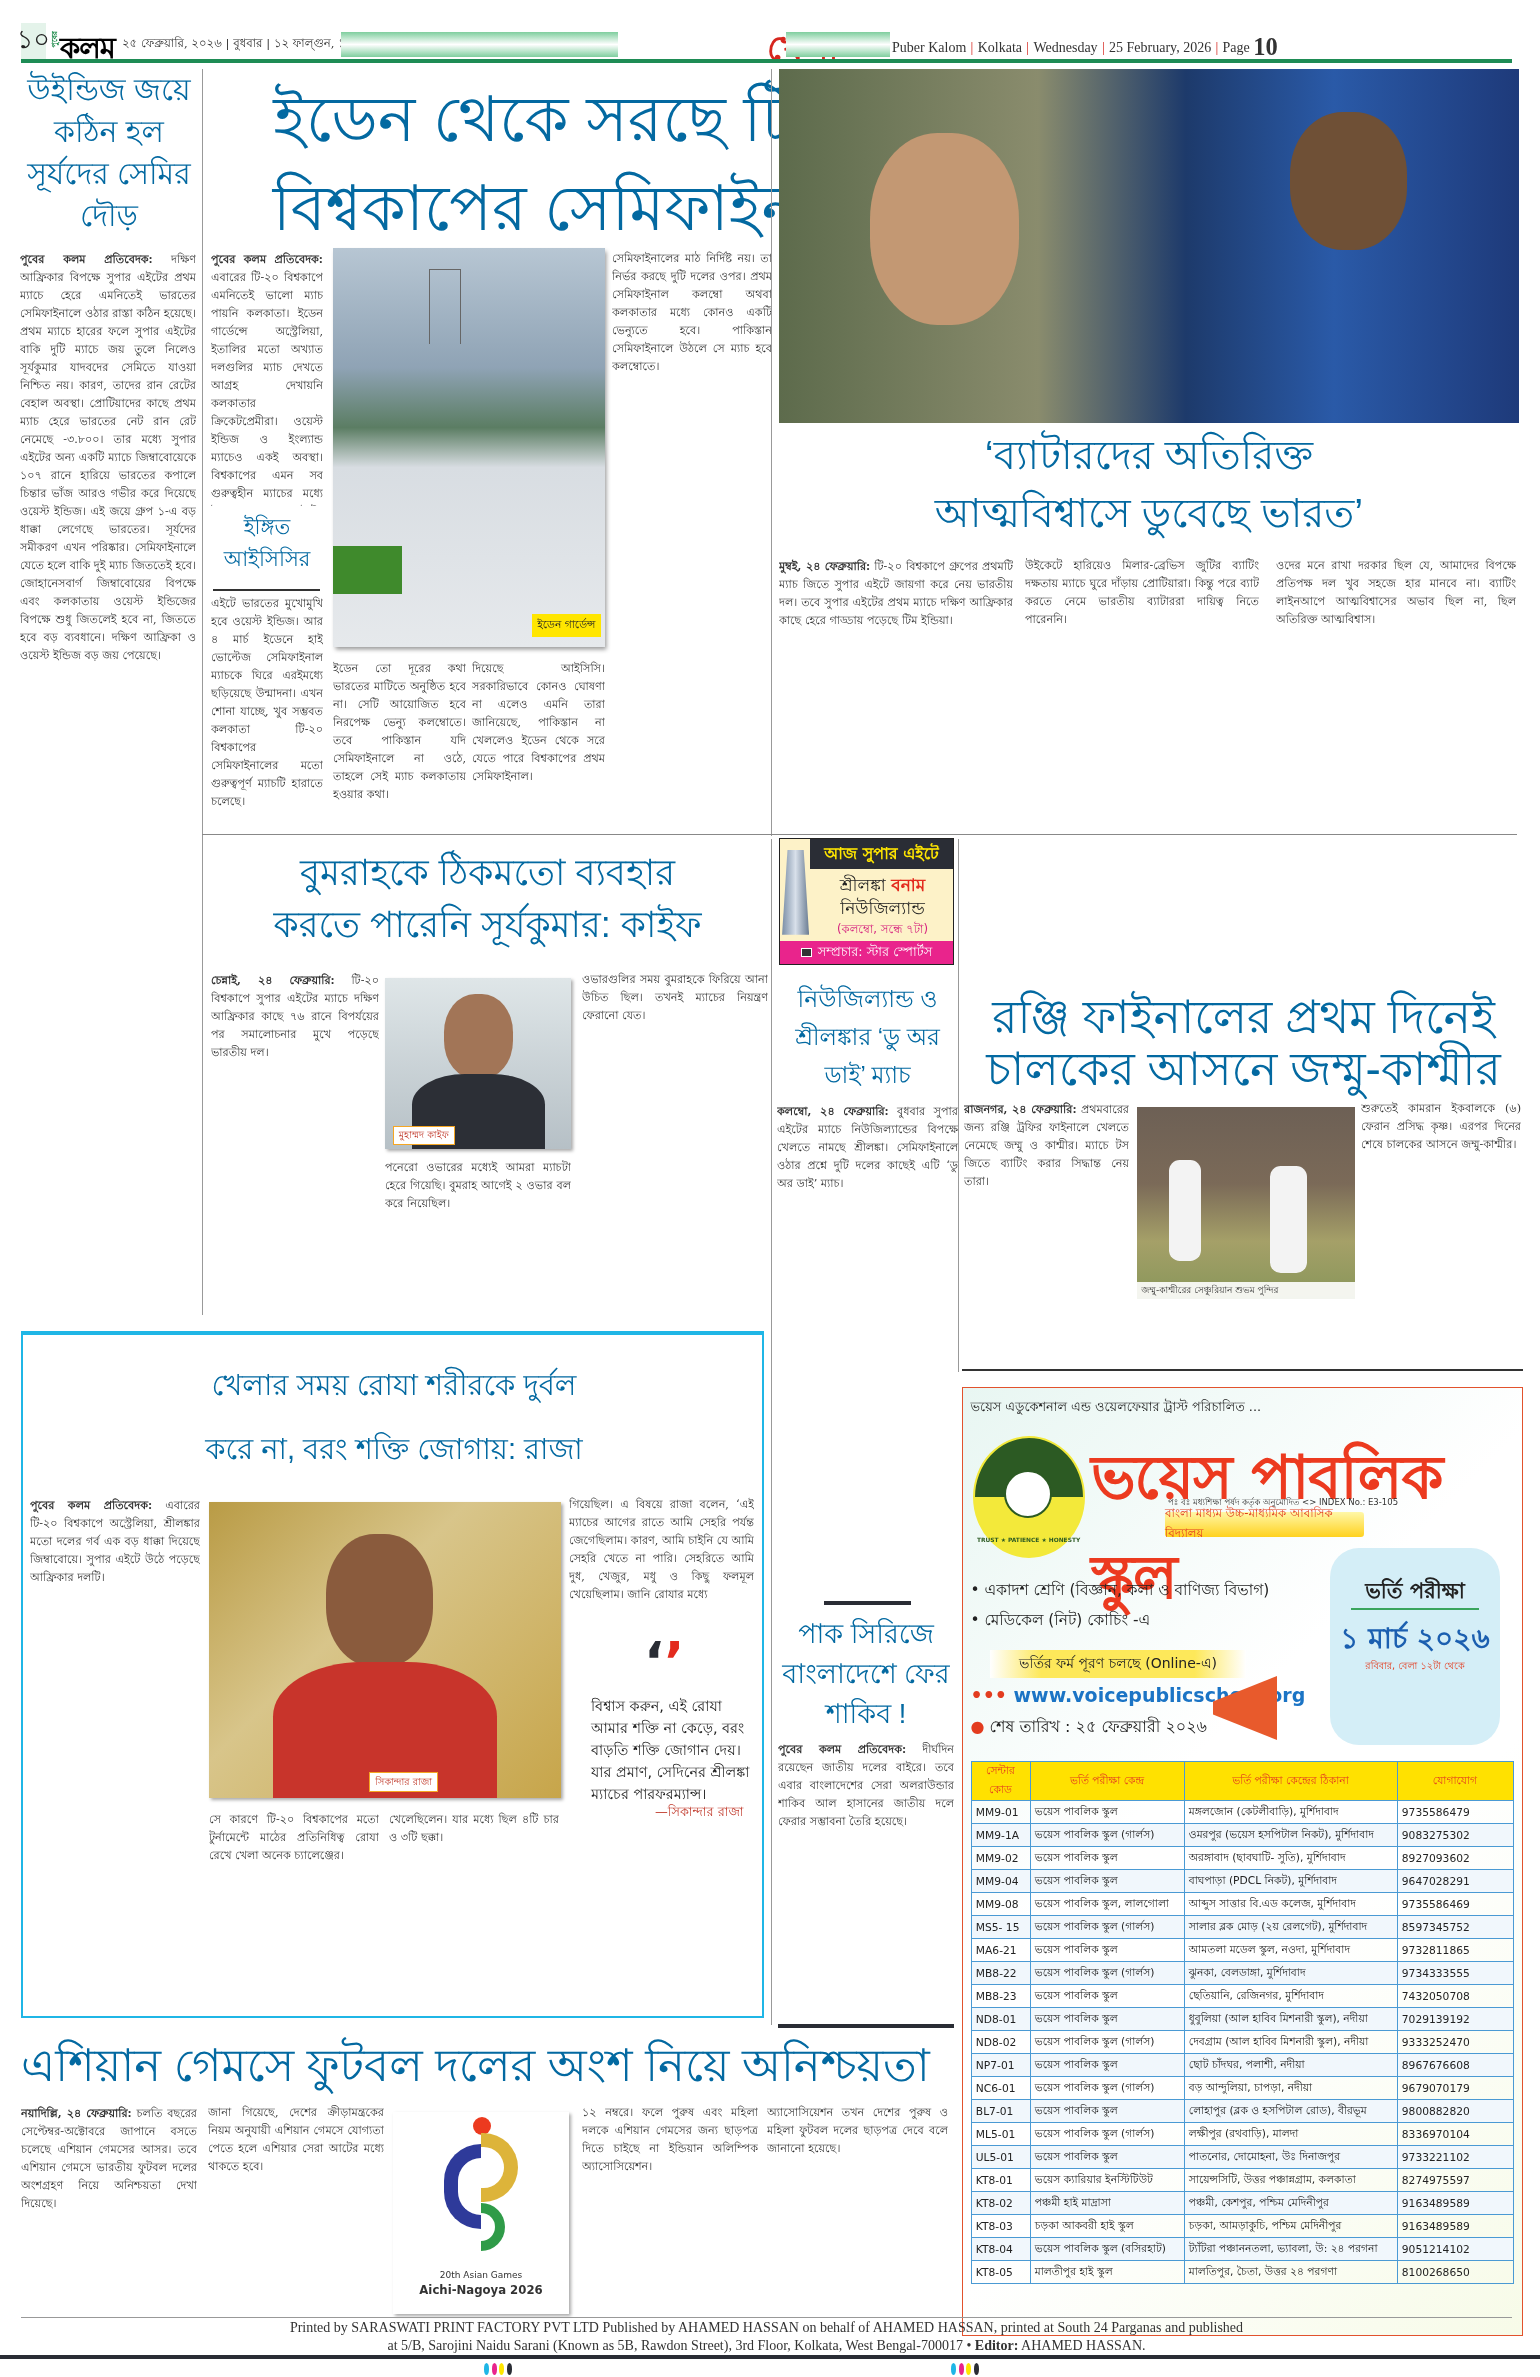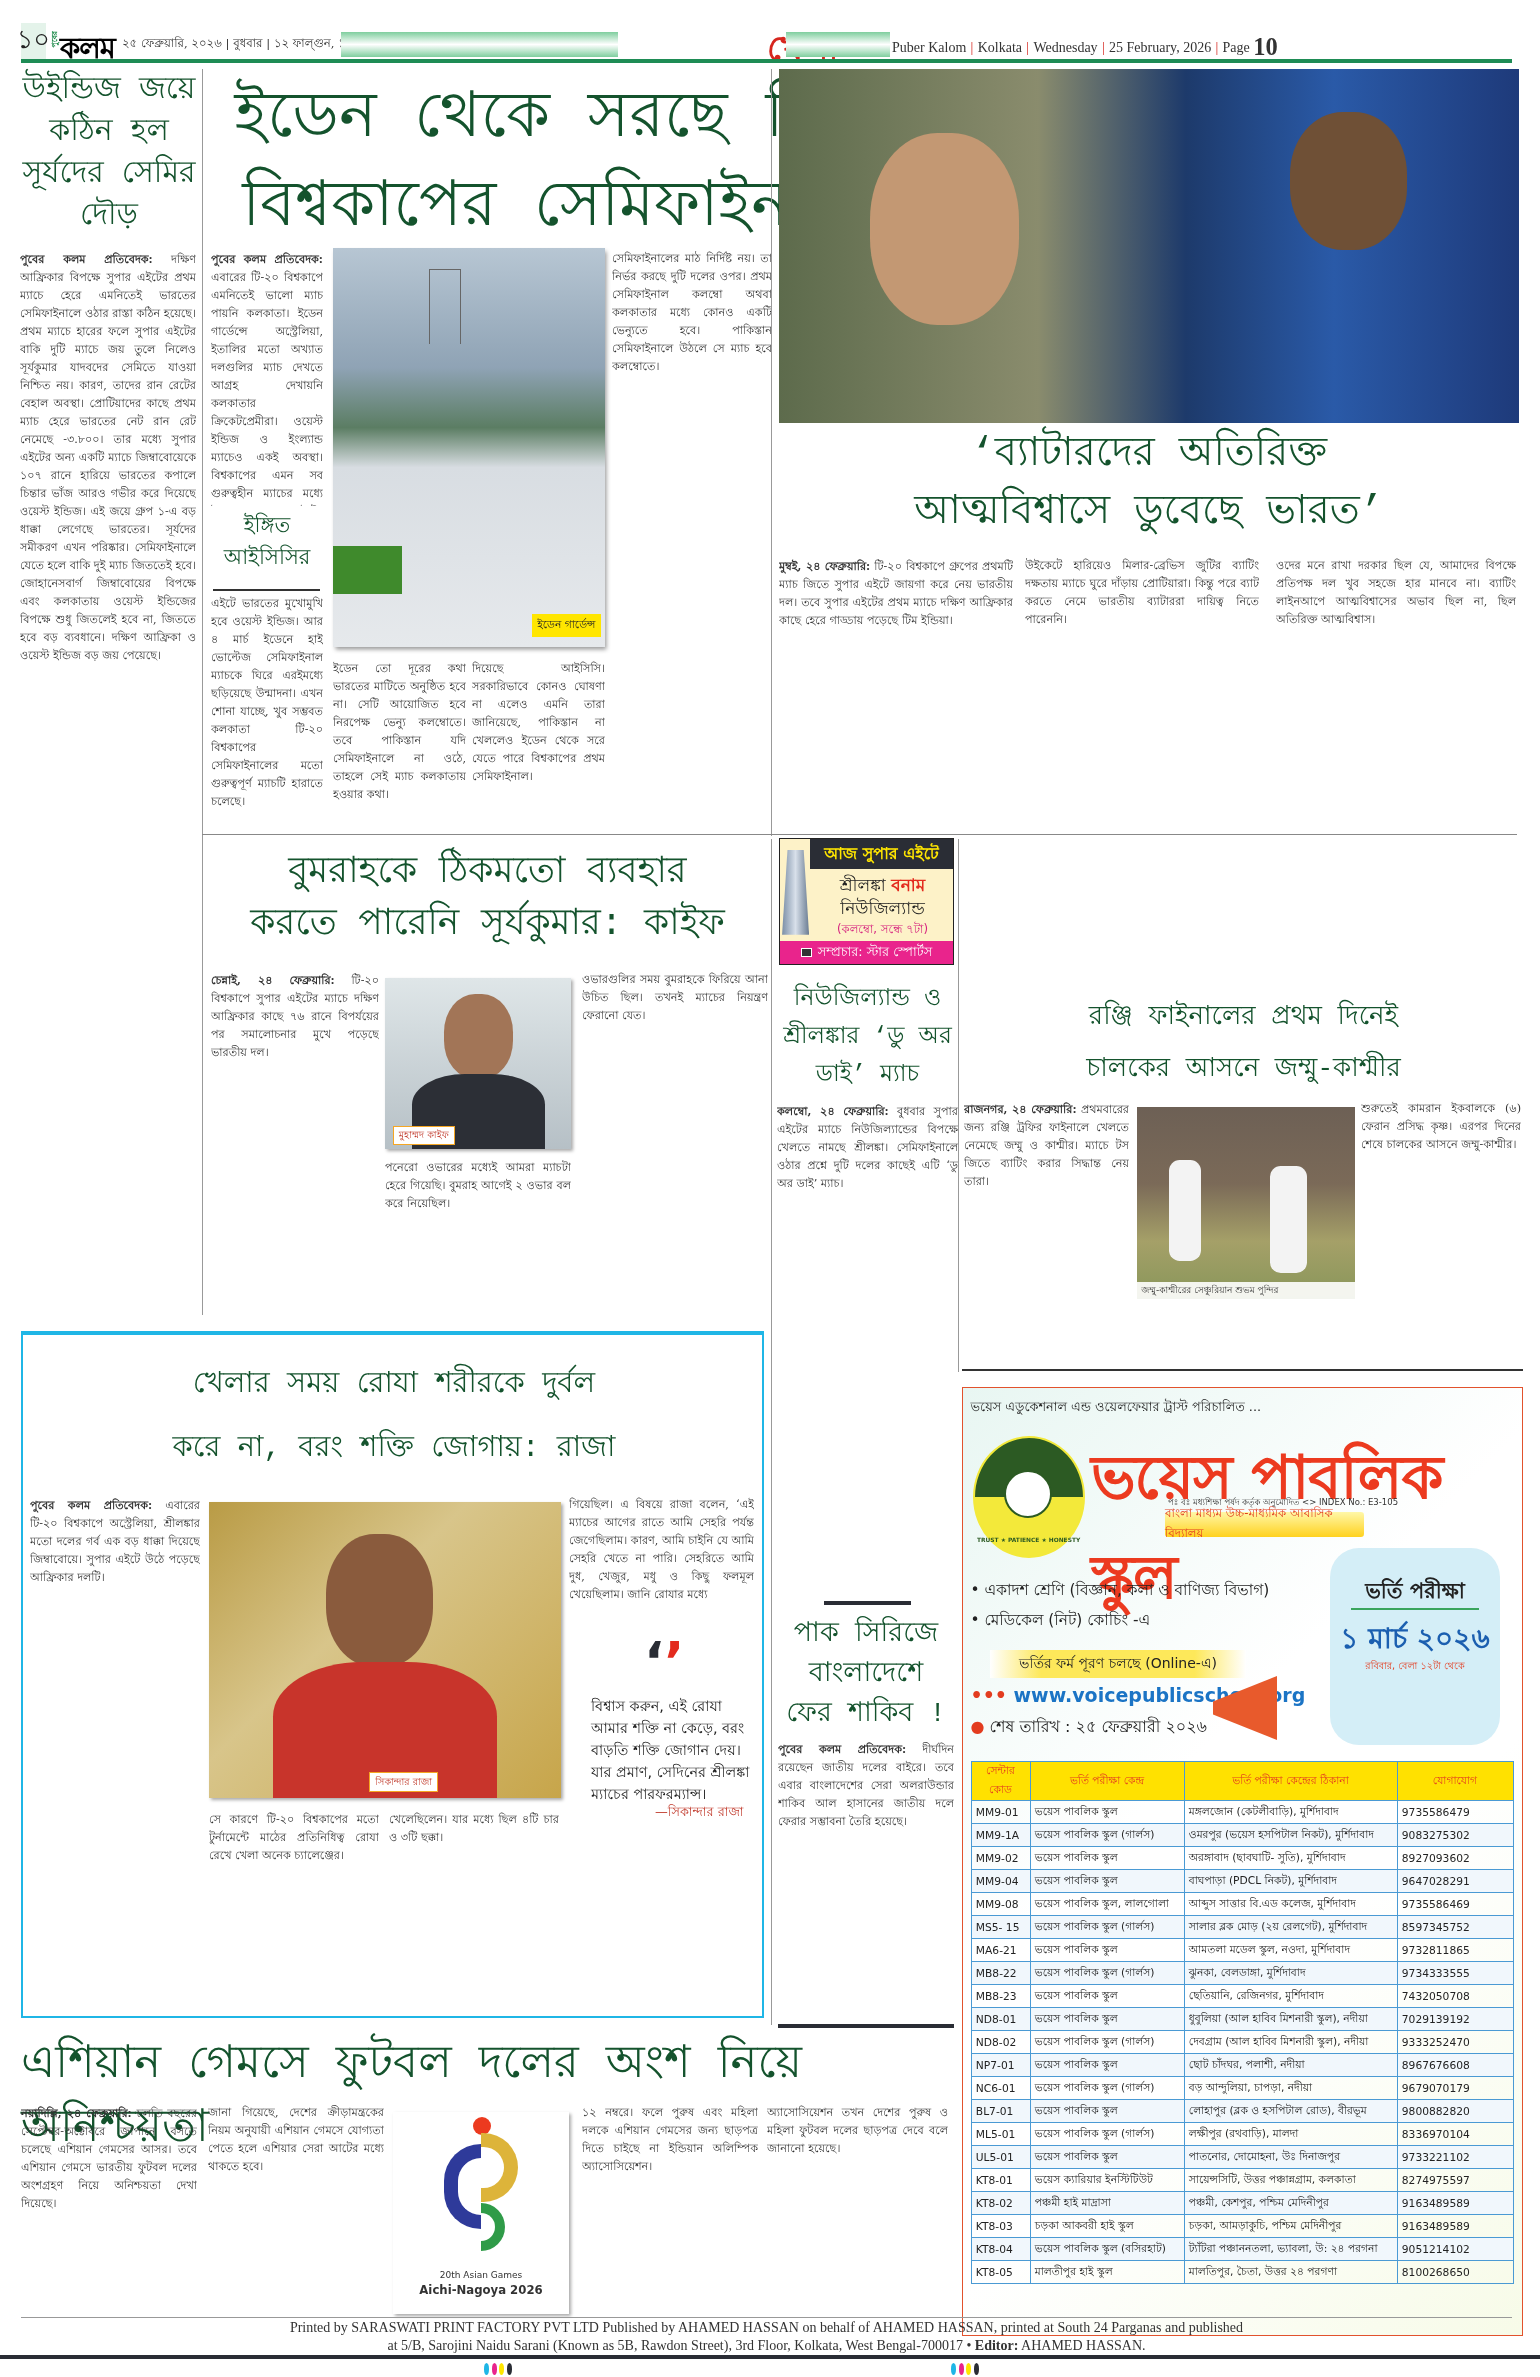--- a/index.html
+++ b/index.html
@@ -1,19 +1,19 @@
 <!DOCTYPE html>
 <html style="font-size:8.5px"><head>
 <meta charset="utf-8">
 <style>
 *{box-sizing:border-box;margin:0;padding:0}
 body{width:1540px;height:2377px;background:#fff;position:relative;overflow:hidden;font-family:"DejaVu Sans",sans-serif;color:#2a2a30}
 .abs{position:absolute}
 .body-text{font-family:"DejaVu Serif",serif;font-size:11.2px;line-height:18px;text-align:justify;color:#333}
-.hl{font-family:Liberation Mono, monospace;color:#14532d;font-weight:400;line-height:1.15}
+.hl{font-family:Liberation Sans, sans-serif;color:#0369a1;font-weight:400;line-height:1.15}
 .vline{position:absolute;width:1.1px;background:#999}
 .hline{position:absolute;height:1.6px;background:#333}
 .pg-num{left:21px;top:23.4px;width:24.5px;height:37px;background:#e4f3ea;font-size:25.6px;color:#222;display:flex;align-items:center;justify-content:center;font-family:"DejaVu Serif",serif}
 .logo-small{left:49px;top:31px;font-size:7.5px;color:#1d8a4a;writing-mode:vertical-rl;transform:rotate(180deg);font-weight:700}
 .logo-big{left:60px;top:24.5px;font-size:29px;font-weight:900;color:#000;letter-spacing:-1.1px}
 .date-bn{left:122px;top:34px;font-size:11.7px;color:#333;font-family:"DejaVu Serif",serif}
 .green-bar{top:32px;height:24.5px;background:linear-gradient(#7fce9e,#fff 50%,#7fce9e)}
 .section-title{left:767px;top:22.4px;font-size:34px;color:#d6261e;font-weight:700}
 .en-date{left:892px;top:33px;font-size:14px;font-family:"Liberation Serif",serif;color:#333}
 .en-date .sep{color:#d6261e;margin:0 4.3px}
@@ -123,21 +123,21 @@
       <span>সম্প্রচার: স্টার স্পোর্টস</span>
     </div>
 </div>
 
 <div class="abs hl" style="left:777px;top:980px;width:181px;font-size:23.4px;line-height:38px;text-align:center">নিউজিল্যান্ড ও শ্রীলঙ্কার ‘ডু অর ডাই’ ম্যাচ</div>
 <div class="abs body-text" style="left:777px;top:1102px;width:181px;height:479px;overflow:hidden">
   <b>কলম্বো, ২৪ ফেব্রুয়ারি:</b> <span>বুধবার সুপার এইটের ম্যাচে নিউজিল্যান্ডের বিপক্ষে খেলতে নামছে শ্রীলঙ্কা। সেমিফাইনালে ওঠার প্রশ্নে দুটি দলের কাছেই এটি ‘ডু অর ডাই’ ম্যাচ।</span>
 </div>
 <div class="vline" style="left:958px;top:839px;height:533px"></div>
 
-<div class="abs hl" style="left:964px;top:991px;width:559px;font-size:26px;line-height:52px;text-align:center">
+<div class="abs hl" style="left:964px;top:991px;width:559px;font-size:46px;line-height:52px;text-align:center">
   <div>রঞ্জি ফাইনালের প্রথম দিনেই</div>
   <div>চালকের আসনে জম্মু-কাশ্মীর</div>
 </div>
 <div class="abs body-text" style="left:964px;top:1100px;width:165px;height:261px;overflow:hidden">
   <b>রাজনগর, ২৪ ফেব্রুয়ারি:</b> <span>প্রথমবারের জন্য রঞ্জি ট্রফির ফাইনালে খেলতে নেমেছে জম্মু ও কাশ্মীর। ম্যাচে টস জিতে ব্যাটিং করার সিদ্ধান্ত নেয় তারা।</span>
 </div>
 <div class="photo" style="left:1137px;top:1107px;width:218px;height:192px;background:linear-gradient(#6d6055 0%,#7b6a58 40%,#a5a068 70%,#88965a 100%)">
   <div class="abs" style="left:32px;top:53px;width:32px;height:101px;background:#f3f3f3;border-radius:10.7px"></div>
   <div class="abs" style="left:133px;top:59px;width:37px;height:107px;background:#f3f3f3;border-radius:10.7px"></div>
   <div class="abs" style="left:0;right:0;bottom:0;background:rgba(255,255,255,.9);font-size:9px;padding:1.1px 4.3px;color:#333">জম্মু-কাশ্মীরের সেঞ্চুরিয়ান শুভম পুন্দির</div>

